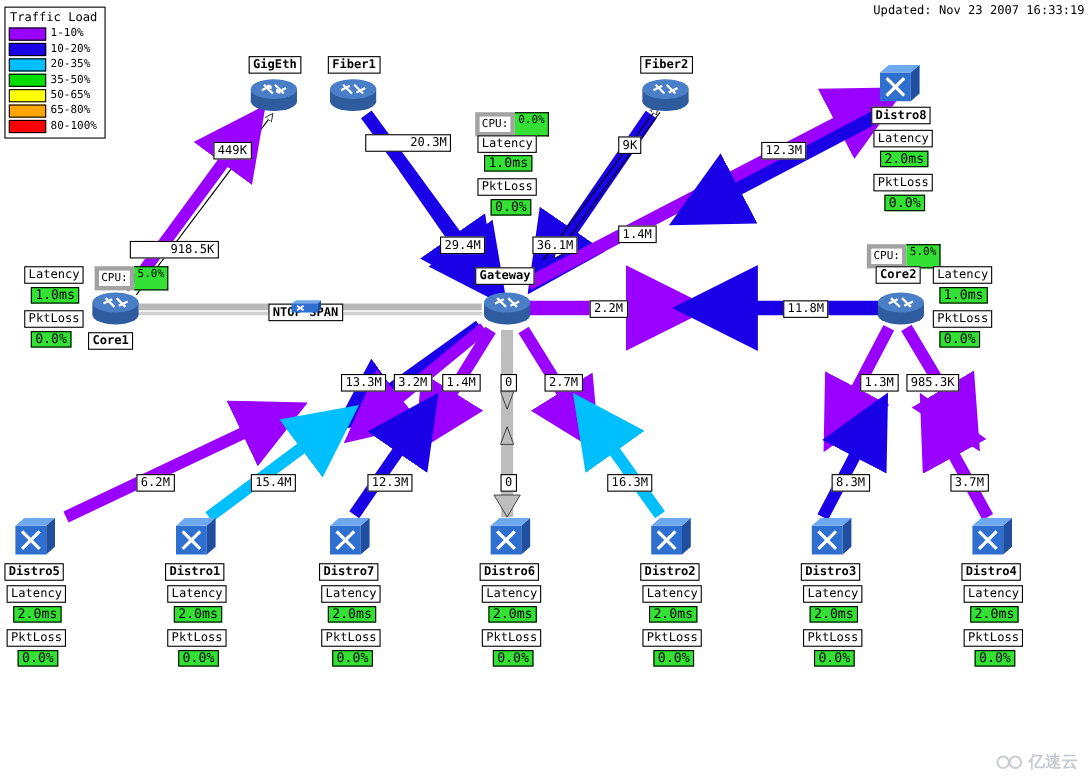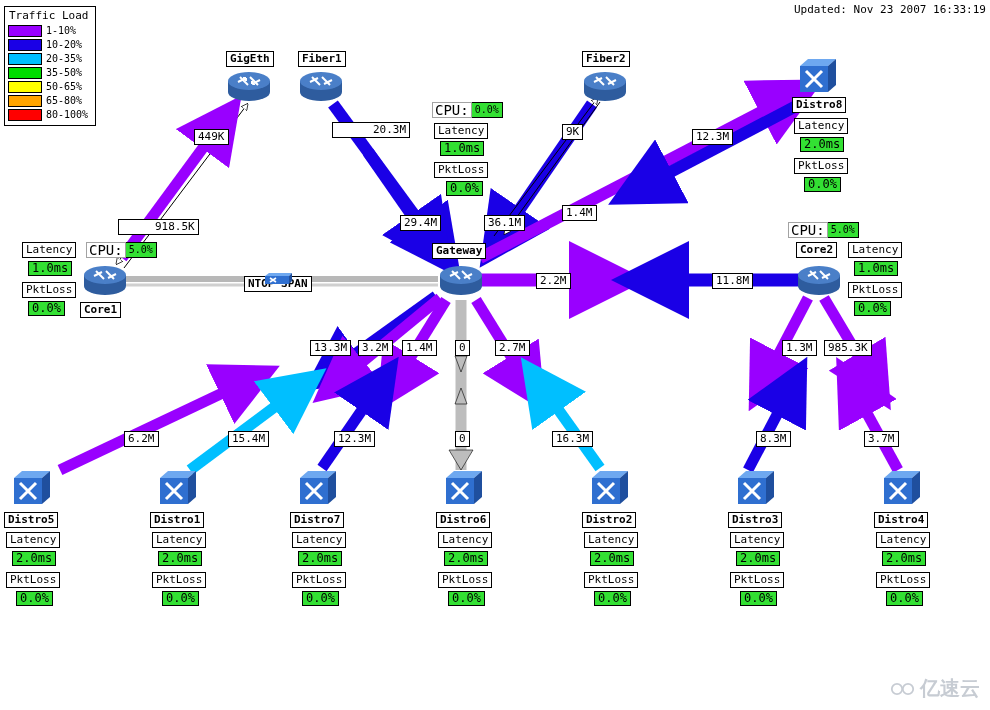--- a/index.html
+++ b/index.html
@@ -35,40 +35,40 @@
   }
   .lbl.bold{font-weight:bold;}
   .stat{
     position:absolute;border:1px solid #000;background:#33e033;
     font-size:12px;line-height:11px;padding:1px 3px;white-space:nowrap;
     box-sizing:border-box;color:#000;
   }
   .cpu{
     position:absolute;display:flex;align-items:stretch;
   }
-  .cpu .k{border:1px solid #a3a3a3;background:#fff;font-size:14px;line-height:12px;padding:1px 2px;white-space:nowrap;}
+  .cpu .k{border:4px solid #a3a3a3;background:#fff;font-size:10px;line-height:12px;padding:1px 2px;white-space:nowrap;}
   .cpu .v{border:1px solid #000;border-left:0;background:#33e033;font-size:10px;line-height:12px;padding:1px 3px;white-space:nowrap;}
 
   .band{
     position:absolute;border:1px solid #000;background:#fff;
     font-size:11px;line-height:12px;padding:1px 3px;white-space:nowrap;
     box-sizing:border-box;
   }
 
   
   .node{position:absolute;}
   .router{width:46px;height:34px;}
   .switch{width:42px;height:40px;}
   .minisw{width:30px;height:14px;}
 
   .watermark{
     position:absolute;right:10px;bottom:8px;opacity:.55;
     display:flex;align-items:center;gap:4px;
     font-family:"DejaVu Sans","Liberation Sans",sans-serif;
-    font-size:20px;color:#9aa3b0;font-weight:bold;
+    font-size:15px;color:#9aa3b0;font-weight:bold;
   }
 </style>
 </head>
 <body>
 
 <div id="canvas">
 
   <svg class="links" viewBox="0 0 990 710">
     <defs>
       <marker id="ah-purple" markerWidth="6" markerHeight="6" refX="3" refY="3" orient="auto">

